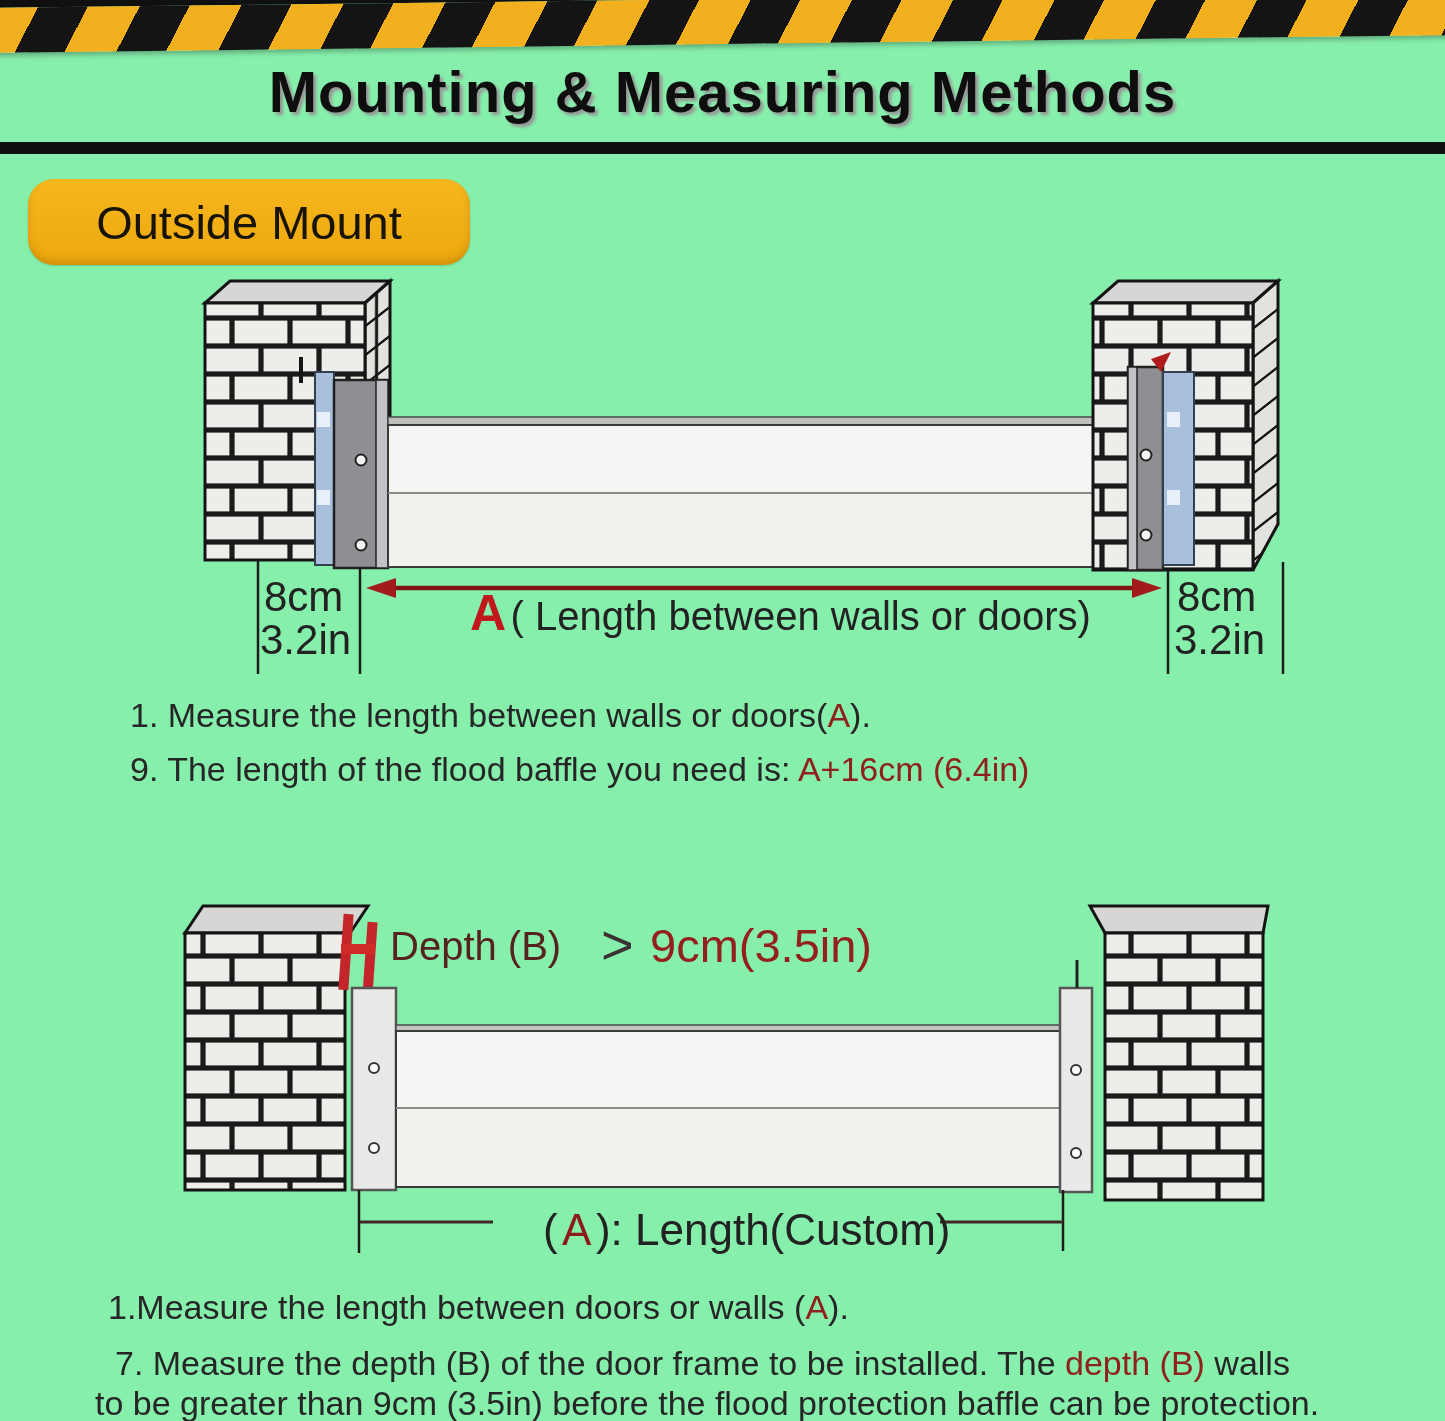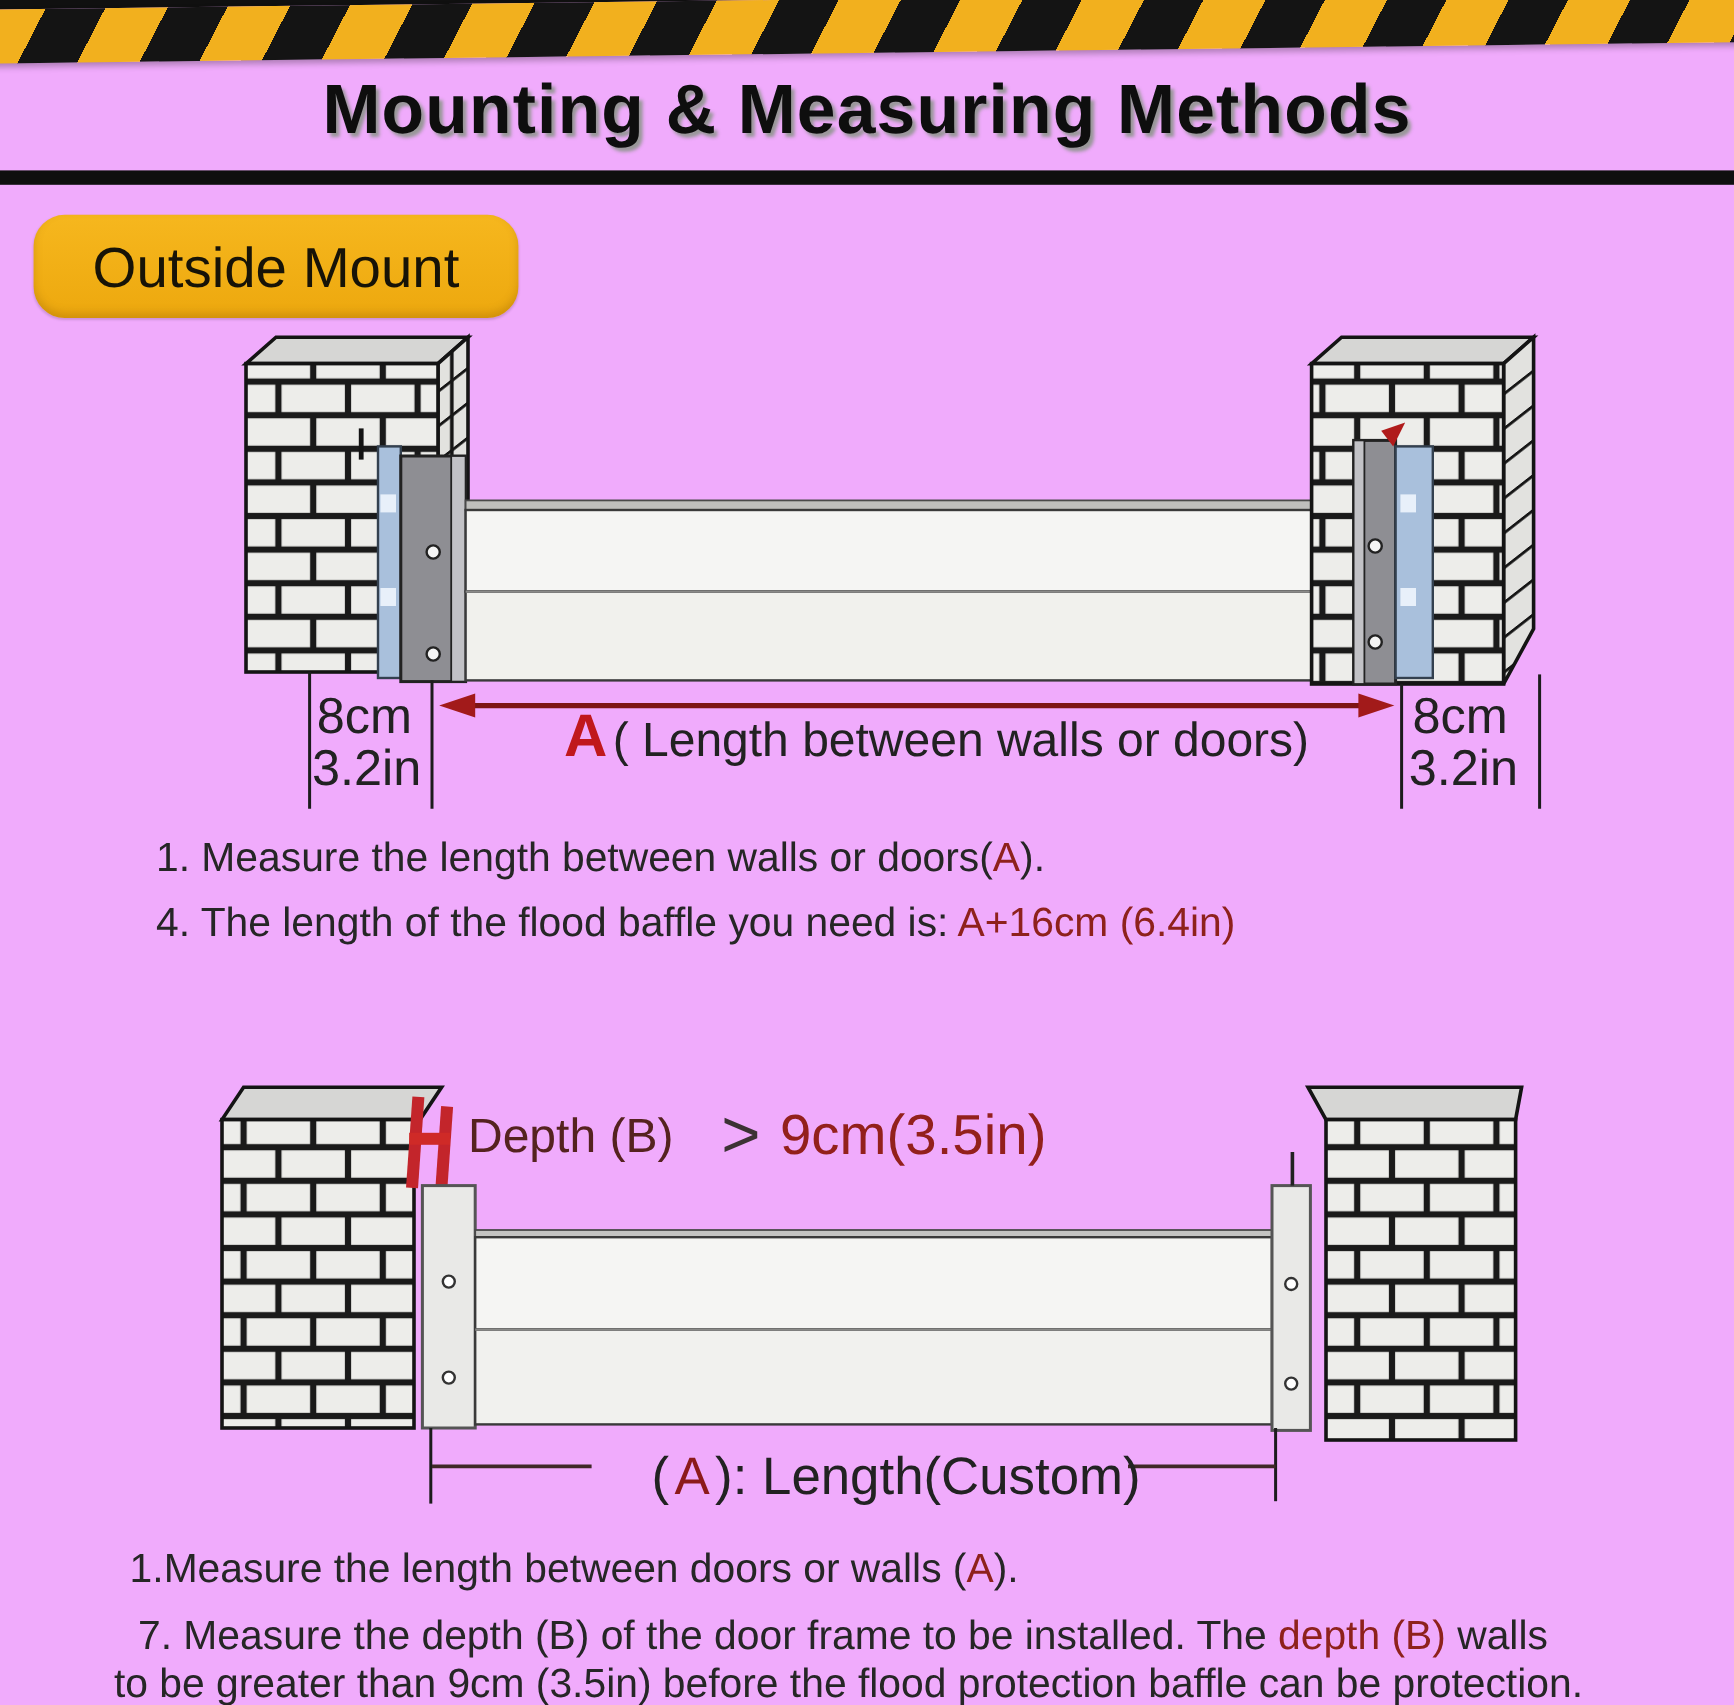--- a/index.html
+++ b/index.html
@@ -1,33 +1,33 @@
 <!DOCTYPE html>
 <html><head>
 <meta charset="utf-8">
 <style>
   html,body{margin:0;padding:0;background:#ffffff;}
-  #stage{position:relative;width:1445px;height:1421px;background:#f0abfc;overflow:hidden;
+  #stage{position:relative;width:1445px;height:1421px;background:#86efac;overflow:hidden;
          font-family:"Liberation Sans",sans-serif;}
 
   
   .hazard-wrap{position:absolute;top:-14px;left:-14px;width:1480px;height:72px;
                transform:rotate(-0.7deg);}
   .hazard-black{height:13px;background:#101010;}
   .hazard-stripes{height:45px;
       background:repeating-linear-gradient(118deg,#f2b01e 0 46px,#141414 46px 90px);
       box-shadow:0 3px 5px rgba(0,0,0,.28);}
 
   .page-title{position:absolute;top:58px;left:0;width:100%;text-align:center;
       font-size:58px;font-weight:bold;color:#0e0e0e;letter-spacing:1px;
       text-shadow:3px 3px 3px #979797;}
   .title-underline{position:absolute;top:142px;left:0;width:100%;height:12px;background:#0f0f0f;}
 
   
-  .badge{position:absolute;left:28px;width:404px;height:86px;border-radius:26px;
+  .badge{position:absolute;left:28px;width:442px;height:86px;border-radius:26px;
       background:linear-gradient(180deg,#f6b71e 0%,#eda80e 100%);
       box-shadow:inset 0 -4px 7px rgba(140,90,0,.30), 0 1px 2px rgba(0,0,0,.15);
       display:flex;align-items:center;justify-content:center;
       font-size:47px;color:#171307;}
   #badge-outside{top:179px;}
   #badge-inside{top:805px;}
 
   .diagram-svg{position:absolute;left:0;}
   #svg-outside{top:262px;}
   #svg-inside{top:900px;}
@@ -133,21 +133,21 @@
     <text x="470" y="368">
       <tspan font-size="50" font-weight="bold" fill="#c0181c">A</tspan>
       <tspan font-size="40" fill="#222">( Length between walls or doors)</tspan>
     </text>
   </svg>
 
   <div class="step-line" id="outside-step1">
     <span>1. Measure the length between walls or doors(</span><span class="red">A</span><span>).</span>
   </div>
   <div class="step-line" id="outside-step2">
-    <span>4. The length of the flood baffle you need is: </span><span class="red">A+16cm (6.4in)</span>
+    <span>9. The length of the flood baffle you need is: </span><span class="red">A+16cm (6.4in)</span>
   </div>
 
 
   <svg id="svg-inside" class="diagram-svg" width="1445" height="365" viewBox="0 0 1445 365">
     <defs>
       <pattern id="brickB" width="58" height="56" patternUnits="userSpaceOnUse">
         <rect width="58" height="56" fill="#f8f8f6"></rect>
         <g stroke="#1a1a1a" stroke-width="2.6" fill="#ededea">
           <rect x="1.3" y="1.3" width="55.4" height="25.4"></rect>
           <rect x="-27.7" y="29.3" width="55.4" height="25.4"></rect>

